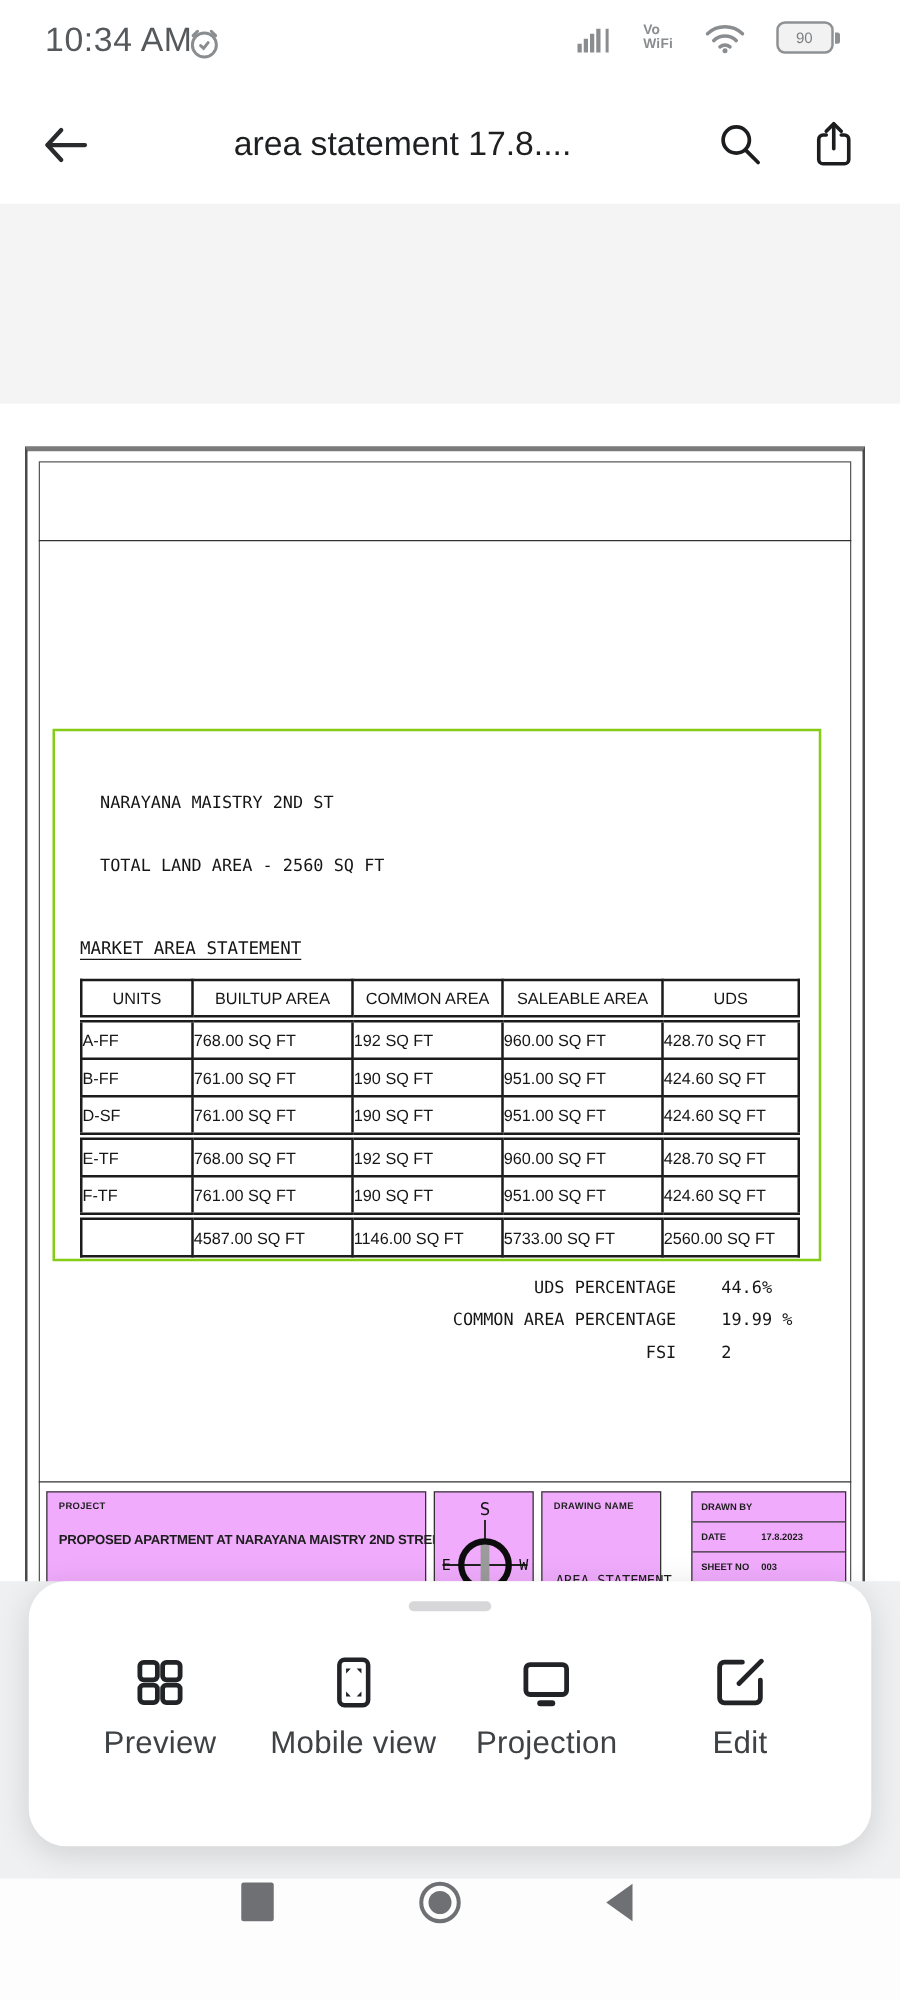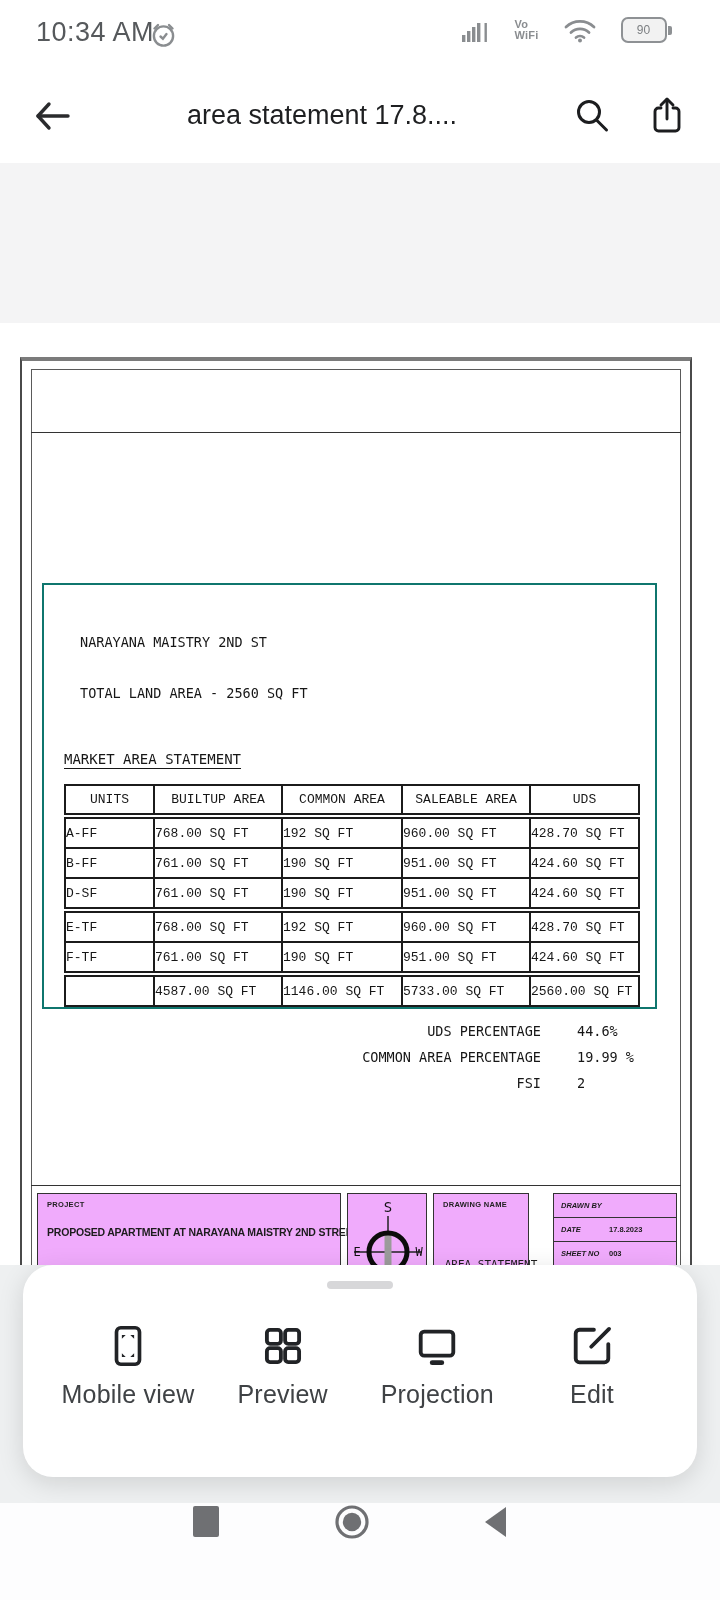--- a/index.html
+++ b/index.html
@@ -32,27 +32,27 @@
   .page{position:absolute;top:323px;left:0;width:720px;height:1277px;background:#fff;}
 
   .sheet-outline{position:absolute;left:20px;top:34px;width:672px;height:960px;box-sizing:border-box;
                  border:2px solid #4a4a4a;border-top:4px solid #7b7b7b;}
   .inner-frame{position:absolute;left:31px;top:46px;width:650px;height:920px;box-sizing:border-box;
                border:1.5px solid #5a5a5a;}
   .top-rule{position:absolute;left:31px;top:109px;width:650px;border-top:1.5px solid #333;}
 
   
   .stmt-box{position:absolute;left:42px;top:260px;width:615px;height:426px;box-sizing:border-box;
-            border:2px solid #0f766e;font-family:"DejaVu Sans Mono",monospace;color:#161616;}
+            border:2px solid #84cc16;font-family:"DejaVu Sans Mono",monospace;color:#161616;}
   .site-lines{margin:15px 0 0 36px;font-size:13.5px;line-height:17px;white-space:pre;}
   .stmt-title{margin:15px 0 0 20px;font-size:14px;text-decoration:underline;
               text-underline-offset:4px;display:inline-block;}
   .cad-table{border-collapse:collapse;margin:16px 0 0 20px;table-layout:fixed;width:574px;}
   .cad-table th,.cad-table td{border:2px solid #1b1b1b;font-weight:400;
-              font-size:13px;padding:0;height:28px;font-family:Liberation Mono, monospace;}
+              font-size:13px;padding:0;height:28px;font-family:Liberation Sans, sans-serif;}
   .cad-table thead th{height:27px;}
   .cad-table tr.grp td{border-top:6px double #1b1b1b;}
   .summary{margin-top:11px;padding-right:9px;}
   .sum-row{display:flex;justify-content:flex-end;font-size:13.5px;line-height:26px;}
   .sum-label{text-align:right;}
   .sum-value{width:105px;padding-left:36px;box-sizing:border-box;text-align:left;}
 
   
   .tb-topline{position:absolute;left:31px;top:862px;width:650px;border-top:1.5px solid #333;}
   .tb-box{position:absolute;box-sizing:border-box;border:1.5px solid #333;background:#f0abfc;
@@ -61,21 +61,21 @@
   .tb-label{font-size:7.5px;font-weight:700;letter-spacing:.3px;padding:6px 0 0 9px;color:#222;}
   .tb-project-name{position:absolute;left:9px;top:32px;width:292px;font-size:10.5px;font-weight:700;
                    letter-spacing:-.2px;white-space:nowrap;}
   .tb-compass{left:347px;top:870px;width:80px;height:92px;overflow:hidden;}
   .tb-drawing{left:433px;top:870px;width:96px;height:92px;}
   .tb-drawing-name{position:absolute;left:0;top:64px;width:114px;text-align:center;
                    font-family:"DejaVu Sans Mono",monospace;font-size:11px;}
   .tb-info{left:553px;top:870px;width:124px;height:92px;}
   .tb-row{display:flex;align-items:center;height:23px;border-bottom:1.5px solid #333;
           font-size:7.5px;font-weight:700;}
-  .tb-row .lab{padding-left:7px;width:48px;font-style:italic;}
+  .tb-row .lab{padding-left:7px;width:48px;}
   .tb-row .val{flex:1;}
 
   
   .scrim{position:absolute;top:1265px;left:0;width:720px;height:238px;background:#eef0f1;}
   .bottom-sheet{position:absolute;top:1265px;left:23px;width:674px;height:212px;background:#fff;
                 border-radius:30px;box-shadow:0 6px 26px rgba(0,0,0,.13);}
   .sheet-handle{width:66px;height:8px;background:#d7d7d9;border-radius:4px;margin:16px auto 0;}
   .sheet-items{display:flex;justify-content:space-between;padding:0 30px;margin-top:34px;}
   .sheet-item{width:150px;display:flex;flex-direction:column;align-items:center;cursor:pointer;}
   .sheet-item .lbl{margin-top:11px;font-size:25px;color:#3f4245;letter-spacing:.2px;white-space:nowrap;}
@@ -285,43 +285,43 @@
     </div>
   </div>
 
   <div class="scrim"></div>
 
   <div class="bottom-sheet">
     <div class="sheet-handle"></div>
     <div class="sheet-items">
 
       <div class="sheet-item">
+        <svg width="46" height="46" viewBox="0 0 24 24" fill="none" stroke="#212326" stroke-width="2">
+          <rect x="3.6" y="3.6" width="7.3" height="7.3" rx="1.6"></rect>
+          <rect x="13.1" y="3.6" width="7.3" height="7.3" rx="1.6"></rect>
+          <rect x="3.6" y="13.1" width="7.3" height="7.3" rx="1.6"></rect>
+          <rect x="13.1" y="13.1" width="7.3" height="7.3" rx="1.6"></rect>
+        </svg>
+        <div class="lbl">Preview</div>
+      </div>
+
+      <div class="sheet-item">
         <svg width="46" height="46" viewBox="0 0 24 24" fill="none" stroke="#212326" stroke-width="1.9" stroke-linejoin="round">
           <rect x="6" y="2.5" width="12" height="19" rx="2.2"></rect>
           <g fill="#212326" stroke="none">
             <path d="M8.8 6.2 h2 l-2 2 z"></path>
             <path d="M15.2 6.2 h-2 l2 2 z"></path>
             <path d="M8.8 17.8 h2 l-2 -2 z"></path>
             <path d="M15.2 17.8 h-2 l2 -2 z"></path>
           </g>
         </svg>
         <div class="lbl">Mobile view</div>
       </div>
 
       <div class="sheet-item">
-        <svg width="46" height="46" viewBox="0 0 24 24" fill="none" stroke="#212326" stroke-width="2">
-          <rect x="3.6" y="3.6" width="7.3" height="7.3" rx="1.6"></rect>
-          <rect x="13.1" y="3.6" width="7.3" height="7.3" rx="1.6"></rect>
-          <rect x="3.6" y="13.1" width="7.3" height="7.3" rx="1.6"></rect>
-          <rect x="13.1" y="13.1" width="7.3" height="7.3" rx="1.6"></rect>
-        </svg>
-        <div class="lbl">Preview</div>
-      </div>
-
-      <div class="sheet-item">
         <svg width="46" height="46" viewBox="0 0 24 24" fill="none" stroke="#212326" stroke-width="2" stroke-linecap="round">
           <rect x="3.5" y="4.5" width="17" height="12.5" rx="1.8"></rect>
           <path d="M9.5 20.7 H14.5" stroke-width="2.5"></path>
         </svg>
         <div class="lbl">Projection</div>
       </div>
 
       <div class="sheet-item">
         <svg width="46" height="46" viewBox="0 0 24 24" fill="none" stroke="#212326" stroke-width="2" stroke-linecap="round" stroke-linejoin="round">
           <path d="M20.5 11 V18.5 C20.5 19.6 19.6 20.5 18.5 20.5 H5.5 C4.4 20.5 3.5 19.6 3.5 18.5 V5.5 C3.5 4.4 4.4 3.5 5.5 3.5 H13"></path>

